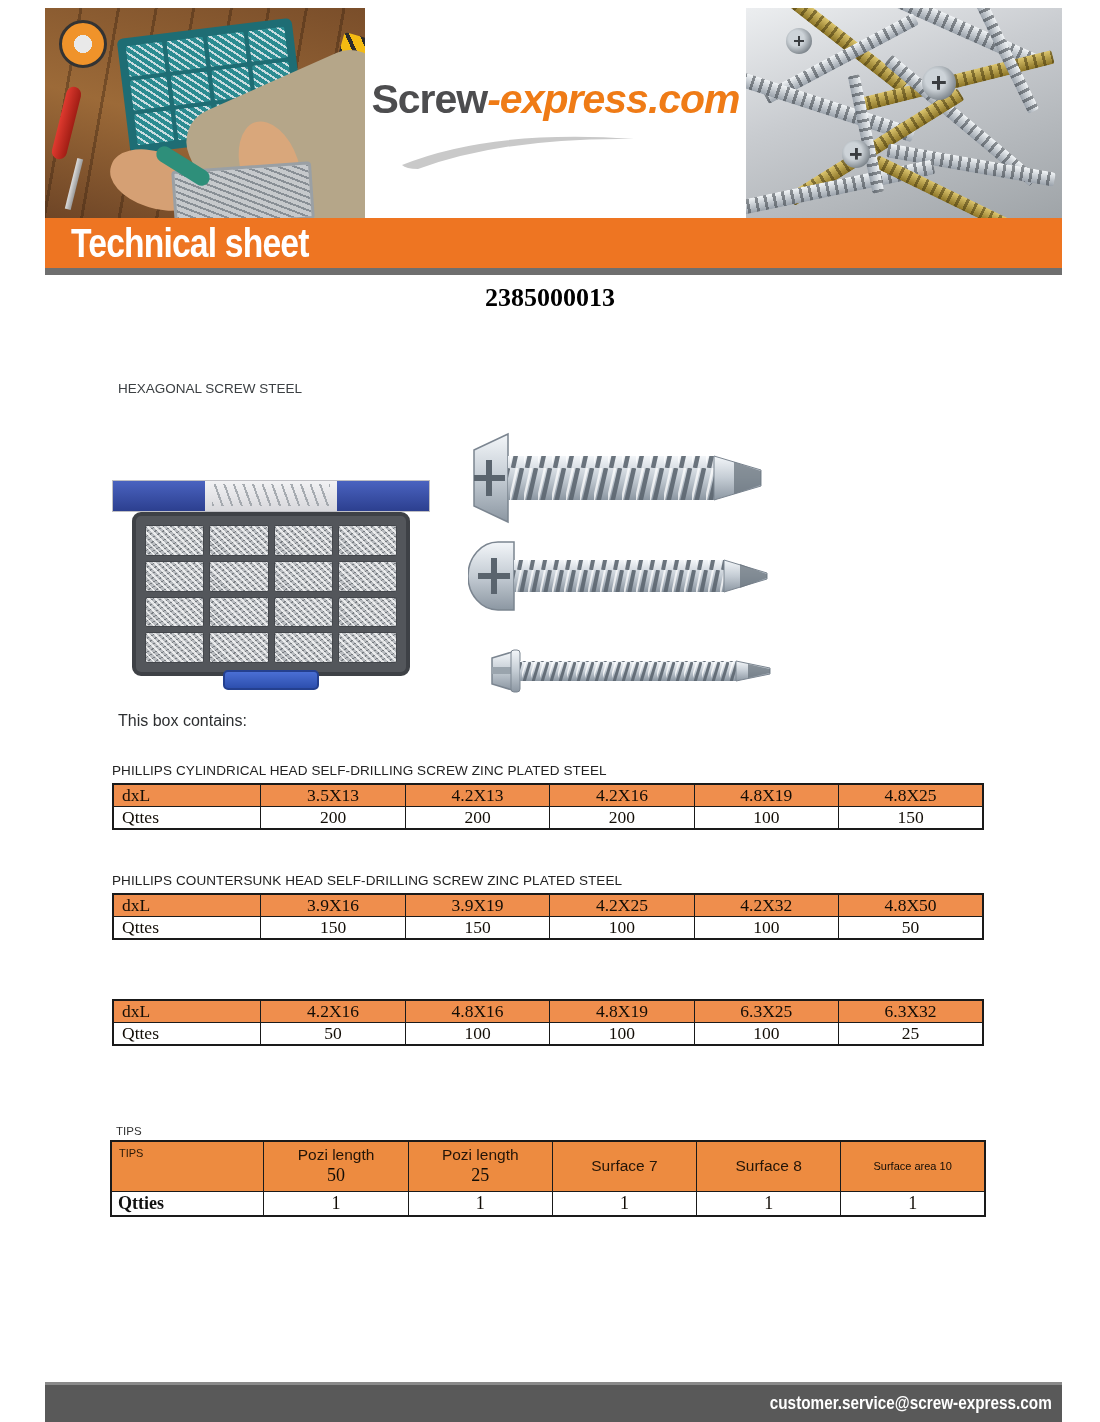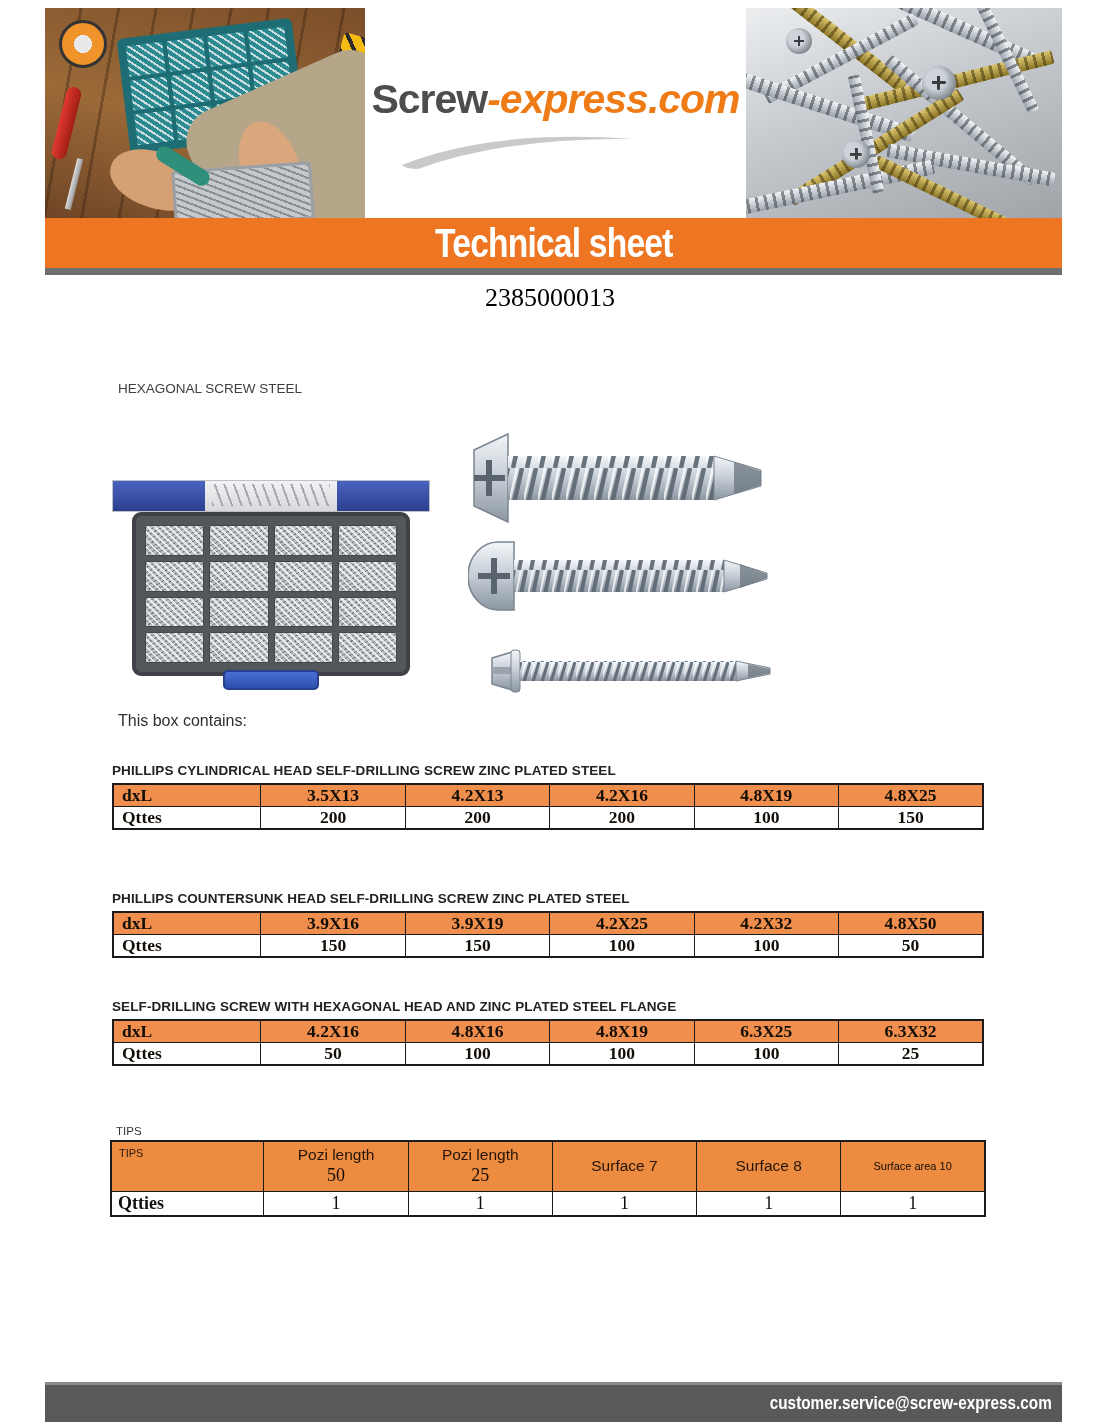--- a/index.html
+++ b/index.html
@@ -58,28 +58,28 @@
                       linear-gradient(to bottom,#f2f5f7,#99a1aa); }
   .sbar.brass { background-image:repeating-linear-gradient(90deg, rgba(70,56,14,.55) 0 3px, transparent 3px 9px),
                       linear-gradient(to bottom,#ddc66e,#8a7326); }
   .shead { position:absolute; border-radius:50%; background:radial-gradient(circle at 40% 40%, #cdd3d8 0 35%, #70787f 80%); }
   .shead::after { content:""; position:absolute; inset:30%; background:
      linear-gradient(#3a3d40,#3a3d40), linear-gradient(#3a3d40,#3a3d40);
      background-size:100% 24%, 24% 100%; background-position:center; background-repeat:no-repeat; }
 
   
   .banner { position:absolute; top:218px; left:45px; width:1017px; height:50px; background:#ee7522;
-     display:flex; align-items:center; justify-content:center; }
+     display:flex; align-items:center; justify-content:flex-start; }
   .banner-text { color:#fff; font-weight:bold; font-size:41px; letter-spacing:-1px;
      transform:scaleX(.82); transform-origin:center; }
   .gray-stripe { position:absolute; top:268px; left:45px; width:1017px; height:7px; background:#6f6f6f; }
 
   
   .ref-number { position:absolute; top:283px; left:0; width:1100px; text-align:center;
-     font-family:"Liberation Serif", serif; font-weight:normal; font-size:26px; color:#000; letter-spacing:0px; }
+     font-family:"Liberation Serif", serif; font-weight:bold; font-size:26px; color:#000; letter-spacing:0px; }
   .doc-date { position:absolute; top:332px; left:0; width:1100px; text-align:center;
      font-family:"Liberation Serif", serif; font-weight:bold; font-size:16px; color:#000; }
   .desc { position:absolute; top:377px; left:118px; width:880px; color:#2d2f31; }
   .desc-line1 { font-size:16.5px; letter-spacing:.1px; }
   .desc-line2 { font-size:13.5px; margin-top:4px; color:#3c4043; }
 
   
   .box-figure { position:absolute; top:468px; left:112px; width:318px; height:228px; }
   .box-lid { position:absolute; top:12px; left:0; right:0; height:32px;
      background:linear-gradient(#f2f2f4,#d8d8dc); border:1px solid #bfbfc4; }
@@ -95,21 +95,21 @@
      background-image:repeating-linear-gradient(45deg, rgba(255,255,255,.75) 0 2px, transparent 2px 5px),
                       repeating-linear-gradient(-30deg, rgba(66,71,77,.55) 0 1px, transparent 1px 4px); }
   .box-latch { position:absolute; bottom:6px; left:50%; transform:translateX(-50%); width:96px; height:20px;
      background:linear-gradient(#4a6fd4,#2d4fae); border-radius:5px; border:2px solid #24408f; }
 
   .screws-figure { position:absolute; top:428px; left:468px; width:306px; display:flex;
      flex-direction:column; }
   .screw-svg { display:block; }
 
   
-  .tsec { position:absolute; left:112px; width:872px;font-weight:bold; }
+  .tsec { position:absolute; left:112px; width:872px; }
   .tsec-title { font-size:13.5px; color:#222; letter-spacing:.1px; margin-bottom:5px; }
   table.spec { width:100%; border-collapse:collapse; table-layout:fixed; border:2px solid #1a1a1a; }
   table.spec td { border:1.5px solid #1a1a1a; height:19px; font-family:"Liberation Serif", serif;
      font-size:17.5px; color:#120d06; text-align:center; vertical-align:middle; }
   table.spec td.lead { text-align:left; padding-left:8px; width:17%; }
   table.spec tr.orange td { background:#ef8e4d; }
 
   
   .tips-label { position:absolute; left:116px; top:1125px; font-size:11.5px; color:#333; }
   .tips-sec { position:absolute; left:110px; top:1140px; width:876px; }
@@ -314,21 +314,21 @@
         <td>200</td>
         <td>200</td>
         <td>200</td>
         <td>100</td>
         <td>150</td>
       </tr>
     </tbody>
       </table>
   </div>
 
-  <div class="tsec" style="top:891px">
+  <div class="tsec" style="top:873px">
     <div class="tsec-title">PHILLIPS COUNTERSUNK HEAD SELF-DRILLING SCREW ZINC PLATED STEEL</div>
     <table class="spec">
       <tbody>
           <tr class="orange">
         <td class="lead">dxL</td>
         <td>3.9X16</td>
         <td>3.9X19</td>
         <td>4.2X25</td>
         <td>4.2X32</td>
         <td>4.8X50</td>
@@ -339,21 +339,20 @@
         <td>150</td>
         <td>100</td>
         <td>100</td>
         <td>50</td>
       </tr>
     </tbody>
       </table>
   </div>
 
   <div class="tsec" style="top:999px">
-    <div class="tsec-title">SELF-DRILLING SCREW WITH HEXAGONAL HEAD AND ZINC PLATED STEEL FLANGE</div>
     <table class="spec">
       <tbody>
           <tr class="orange">
         <td class="lead">dxL</td>
         <td>4.2X16</td>
         <td>4.8X16</td>
         <td>4.8X19</td>
         <td>6.3X25</td>
         <td>6.3X32</td>
       </tr>

